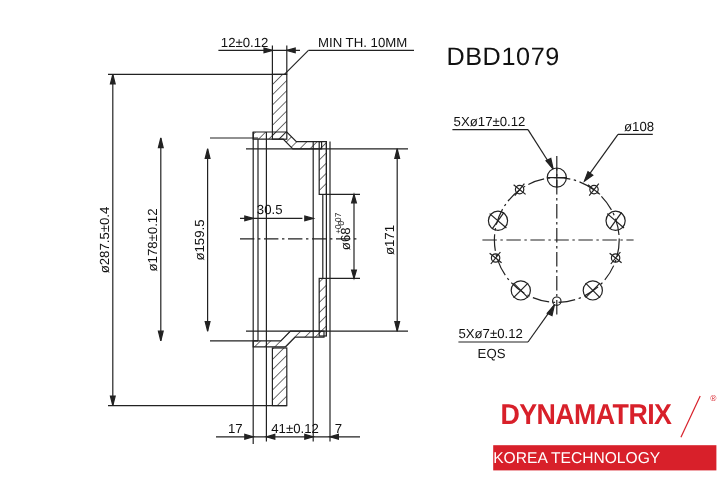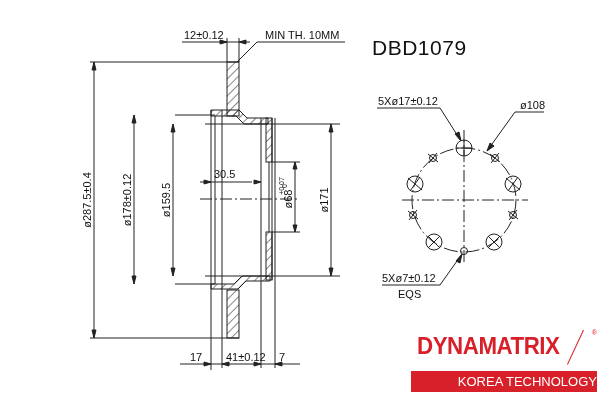--- a/index.html
+++ b/index.html
@@ -5,21 +5,21 @@
     html, body { margin: 0; padding: 0; background: #ffffff; }
     body { width: 600px; height: 400px; position: relative; overflow: hidden; font-family: "Liberation Sans", sans-serif; }
     svg.drawing { position: absolute; left: 0; top: 0; }
     .dim { font-family: "Liberation Sans", sans-serif; font-size: 11px; fill: #111; }
     .dim-sm { font-family: "Liberation Sans", sans-serif; font-size: 7px; fill: #111; }
     .title { position: absolute; left: 372px; top: 36px; font-family: "Liberation Sans", sans-serif; font-size: 21px; color: #111; letter-spacing: 0.5px; }
     .logo { position: absolute; left: 371px; top: 324px; width: 186px; height: 68px; margin-left: 40px; }
     .logo-top { position: absolute; left: 0; top: 0; width: 186px; height: 46px; background: #ffffff; }
     .logo-name { position: absolute; left: 6px; top: 8px; font-family: "Liberation Sans", sans-serif; font-weight: bold; font-size: 24px; color: #d8202a; letter-spacing: -0.5px; transform: scaleX(0.93); transform-origin: left center; }
     .logo-reg { position: absolute; right: 0px; top: 5px; font-size: 7px; color: #d8202a; }
-    .logo-bottom { position: absolute; left: 0; top: 47px; width: 186px; height: 21px; background: #d8202a; color: #ffffff; font-family: "Liberation Sans", sans-serif; font-size: 13px; text-align: right; line-height: 21px; }
+    .logo-bottom { position: absolute; left: 0; top: 47px; width: 186px; height: 21px; background: #d8202a; color: #ffffff; font-family: "Liberation Sans", sans-serif; font-size: 13px; text-align: left; line-height: 21px; }
     .logo-slash { position: absolute; left: 172px; top: 6px; width: 1px; height: 38px; background: #d8202a; transform: rotate(25deg); transform-origin: top; }
   </style>
 </head>
 <body>
 
 <svg class="drawing" width="600" height="400" viewBox="0 0 600 400" xmlns="http://www.w3.org/2000/svg">
   <defs>
     <pattern id="hatch" patternUnits="userSpaceOnUse" width="6" height="6" patternTransform="rotate(45)">
       <line x1="0" y1="0" x2="0" y2="6" stroke="#111" stroke-width="1"></line>
     </pattern>

